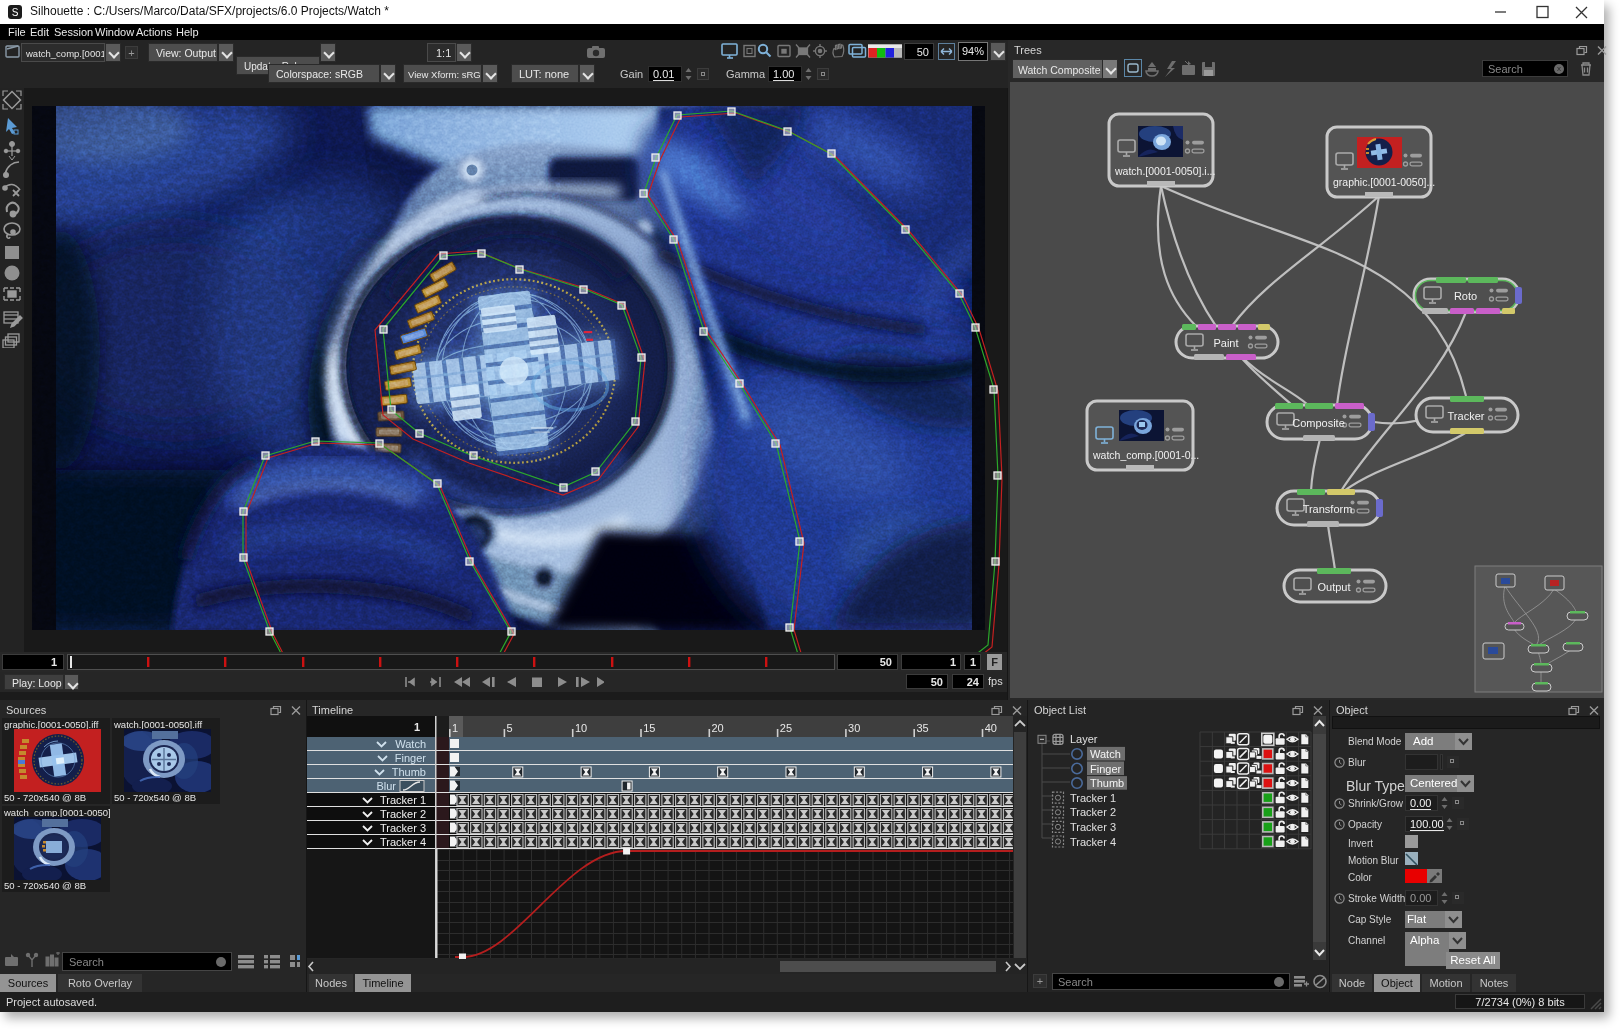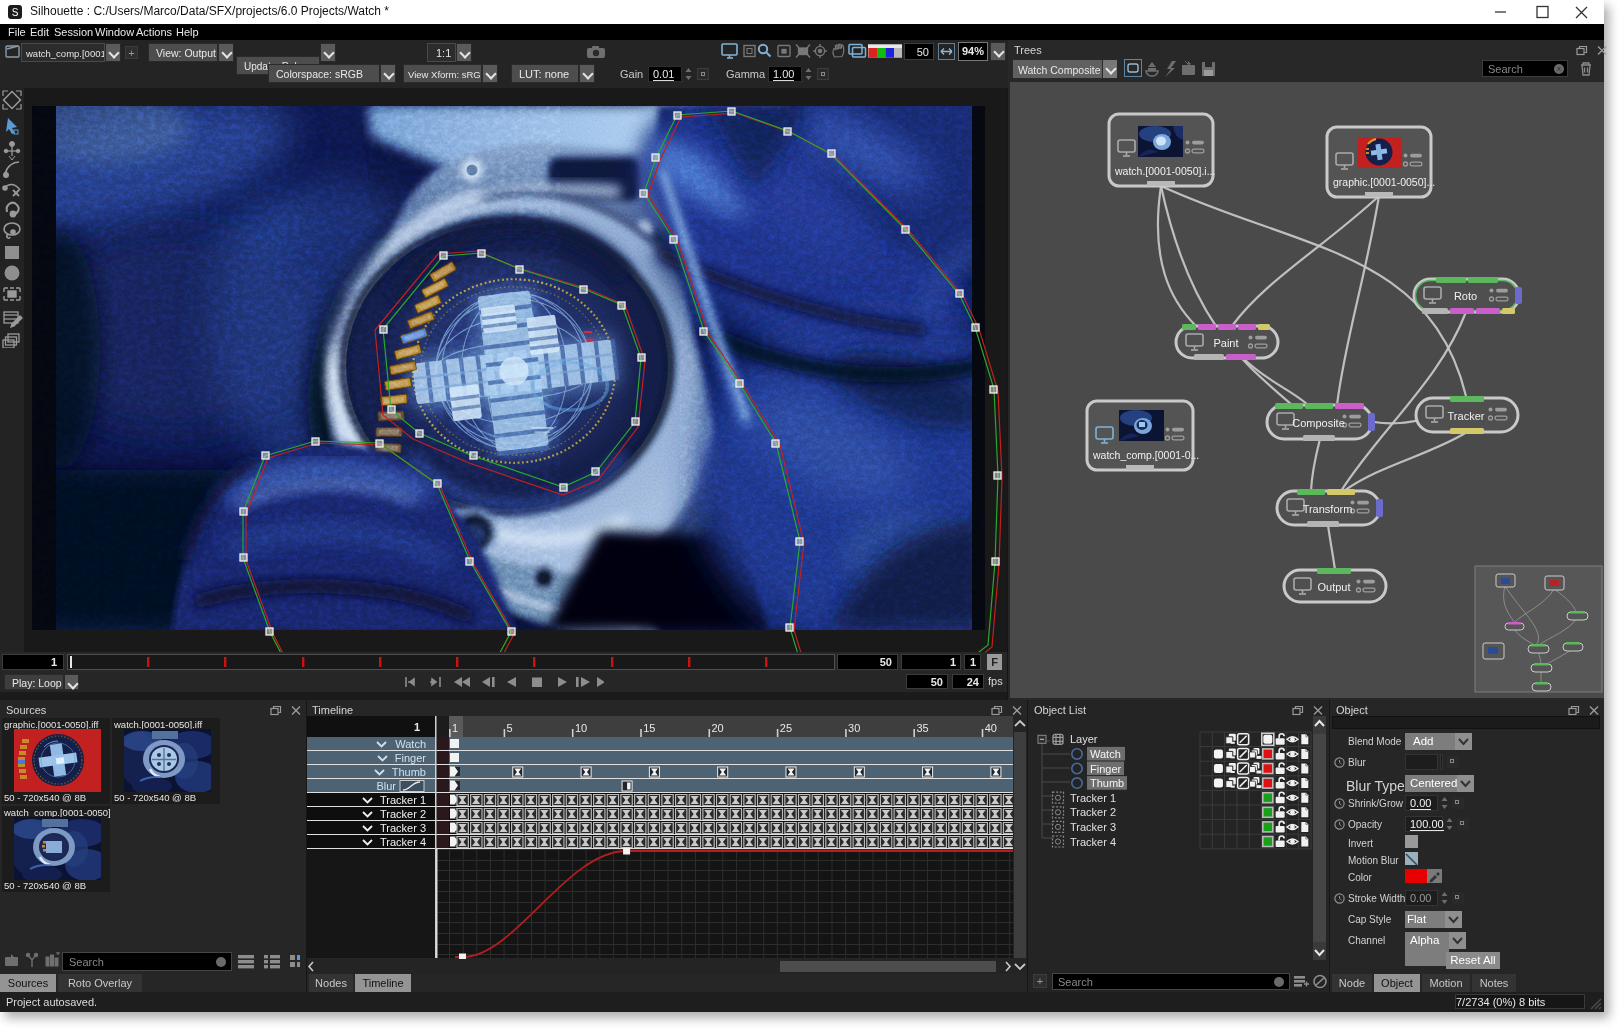--- a/index.html
+++ b/index.html
@@ -104,21 +104,21 @@
 <rect x="150.5" y="7" width="8.5" height="9.5" fill="#d22"></rect>
         <rect x="159" y="7" width="8.5" height="9.5" fill="#1b1"></rect>
         <rect x="167.5" y="7" width="8.5" height="9.5" fill="#22d"></rect>
         <rect x="176" y="7" width="8" height="9.5" fill="#b9b9b9"></rect>
 </svg>
 <div class="fld" style="left:904px;top:3px;width:30px;height:17px;text-align:right;line-height:16px;padding-right:4px">50</div>
 <svg class="abs" style="left:938px;top:3px" width="17" height="17">
         <rect x="0.5" y="0.5" width="16" height="16" fill="none" stroke="#5d7f9c"></rect>
         <path d="M3 8.5 h11 M3 8.5 l3-3 M3 8.5 l3 3 M14 8.5 l-3-3 M14 8.5 l-3 3" stroke="#8fb6d9" stroke-width="1.4" fill="none"></path>
       </svg>
-<div class="fld" style="left:958px;top:2px;width:30px;height:19px;border:1px solid #777;line-height:17px;padding-left:3px;font-weight:bold">94%</div>
+<div class="fld" style="left:958px;top:2px;width:30px;height:19px;border:1px solid #777;line-height:17px;padding-left:3px;font-weight:normal">94%</div>
 <div class="dda" style="left:990px;top:2px;height:19px"></div>
 <div class="dd" style="left:268px;top:24px;width:112px;font-size:10.5px">Colorspace: sRGB</div>
       <div class="dda" style="left:380px;top:24px"></div>
 <div class="dd" style="left:403px;top:24px;width:79px;font-size:9.5px;padding-left:4px">View Xform: sRGB</div>
       <div class="dda" style="left:482px;top:24px"></div>
 <div class="dd" style="left:511px;top:24px;width:68px">LUT: none</div>
       <div class="dda" style="left:579px;top:24px"></div>
 <div class="lbl" style="left:620px;top:28px">Gain</div>
 <div class="fld" style="left:648px;top:26px;width:34px;height:16px;line-height:14px;padding-left:4px;border-color:#2e2e2e"><span style="border-bottom:1px solid #ddd">0.01</span></div>
 <svg class="abs" style="left:684px;top:26px" width="9" height="16">
@@ -2287,17 +2287,17 @@
 <div class="tab tabA" style="left:44px;top:274px;width:46px">Object</div>
 <div class="tab" style="left:92px;top:274px;width:48px">Motion</div>
 <div class="tab" style="left:142px;top:274px;width:44px">Notes</div>
 </div>
 <div class="vsep" style="left:306px;top:700px;width:1px;height:292px"></div>
 <div class="vsep" style="left:1027px;top:700px;width:1px;height:292px"></div>
 <div class="vsep" style="left:1329px;top:700px;width:1px;height:292px"></div>
 <div class="vsep" style="left:1007px;top:88px;width:1px;height:612px"></div>
 <div id="status" class="abs">
 <div class="txt" style="left:6px;top:4px;font-size:11px;color:#dcdcdc">Project autosaved.</div>
-<div class="fld" style="left:1455px;top:994px;width:130px;height:15px;top:2px;left:1455px;line-height:14px;background:#161616;border-color:#3a3a3a">7/2734 (0%) 8 bits</div>
+<div class="fld" style="left:1455px;top:994px;width:130px;height:15px;top:2px;left:1455px;text-align:center;line-height:14px;background:#161616;border-color:#3a3a3a">7/2734 (0%) 8 bits</div>
 <svg class="abs" style="left:1588px;top:4px" width="14" height="14">
         <path d="M13 3 L3 13 M13 7 L7 13 M13 11 L11 13" stroke="#4a4a4a" stroke-width="1.5"></path>
       </svg>
 </div>
 </div>
 </body></html>

